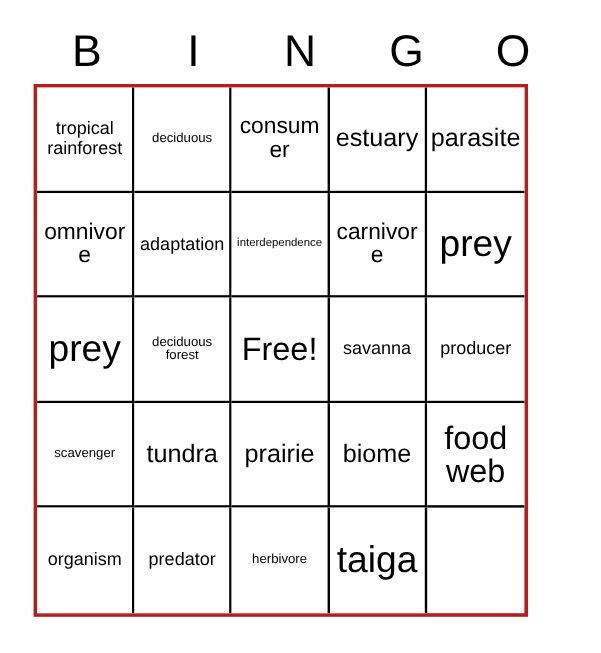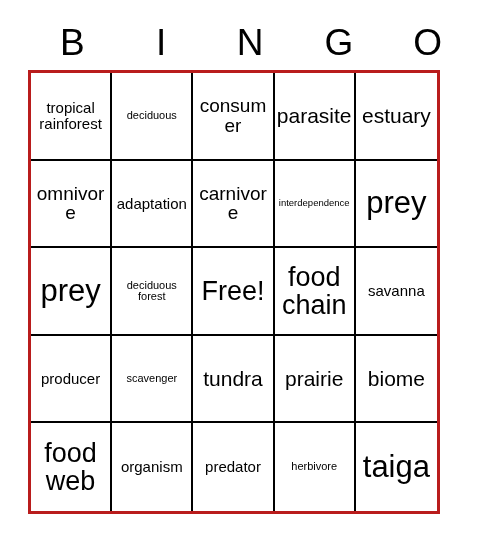--- a/index.html
+++ b/index.html
@@ -110,51 +110,48 @@
       <div class="bingo-cell">
         <span class="cell-text sz-md">tropical rainforest</span>
       </div>
       <div class="bingo-cell">
         <span class="cell-text sz-sm">deciduous</span>
       </div>
       <div class="bingo-cell">
         <span class="cell-text sz-lg">consumer</span>
       </div>
       <div class="bingo-cell">
-        <span class="cell-text sz-xl">parasite</span>
+        <span class="cell-text sz-xl">estuary</span>
       </div>
       <div class="bingo-cell">
-        <span class="cell-text sz-xl">estuary</span>
+        <span class="cell-text sz-xl">parasite</span>
       </div>
       <div class="bingo-cell">
         <span class="cell-text sz-lg">omnivore</span>
       </div>
       <div class="bingo-cell">
         <span class="cell-text sz-md">adaptation</span>
       </div>
       <div class="bingo-cell">
-        <span class="cell-text sz-lg">carnivore</span>
+        <span class="cell-text sz-xs">interdependence</span>
       </div>
       <div class="bingo-cell">
-        <span class="cell-text sz-xs">interdependence</span>
+        <span class="cell-text sz-lg">carnivore</span>
       </div>
       <div class="bingo-cell">
         <span class="cell-text sz-huge">prey</span>
       </div>
       <div class="bingo-cell">
         <span class="cell-text sz-huge">prey</span>
       </div>
       <div class="bingo-cell">
         <span class="cell-text sz-smd">deciduous forest</span>
       </div>
       <div class="bingo-cell">
         <span class="cell-text sz-xxl">Free!</span>
-      </div>
-      <div class="bingo-cell">
-        <span class="cell-text sz-xxl">food chain</span>
       </div>
       <div class="bingo-cell">
         <span class="cell-text sz-md">savanna</span>
       </div>
       <div class="bingo-cell">
         <span class="cell-text sz-md">producer</span>
       </div>
       <div class="bingo-cell">
         <span class="cell-text sz-smd">scavenger</span>
       </div>

